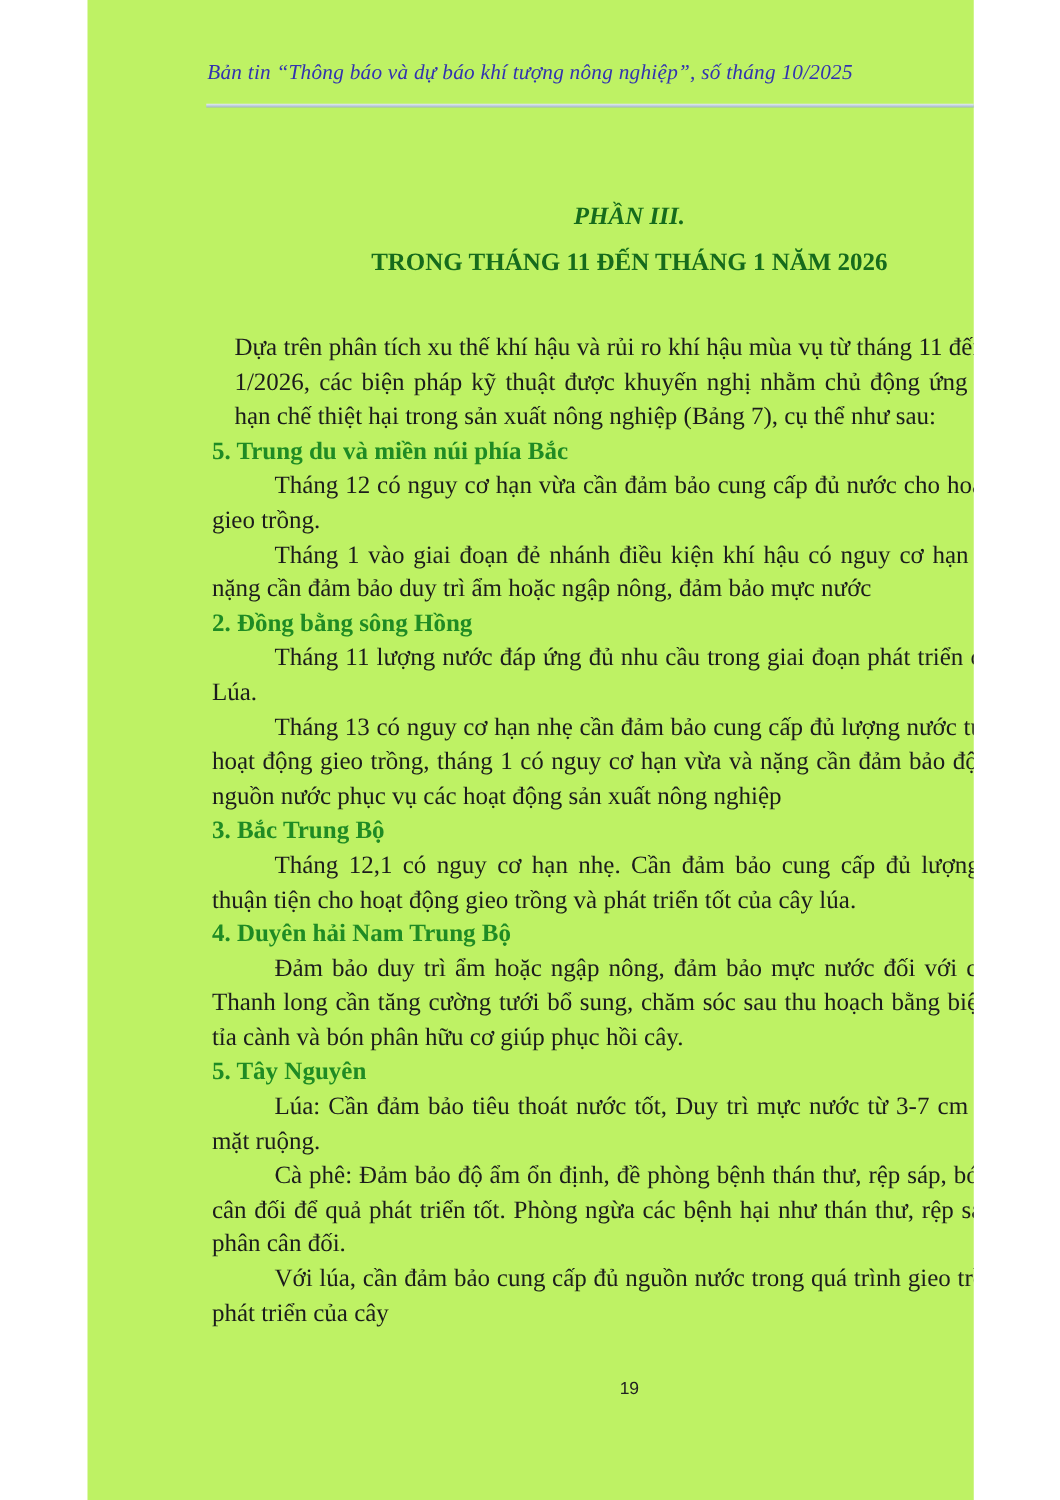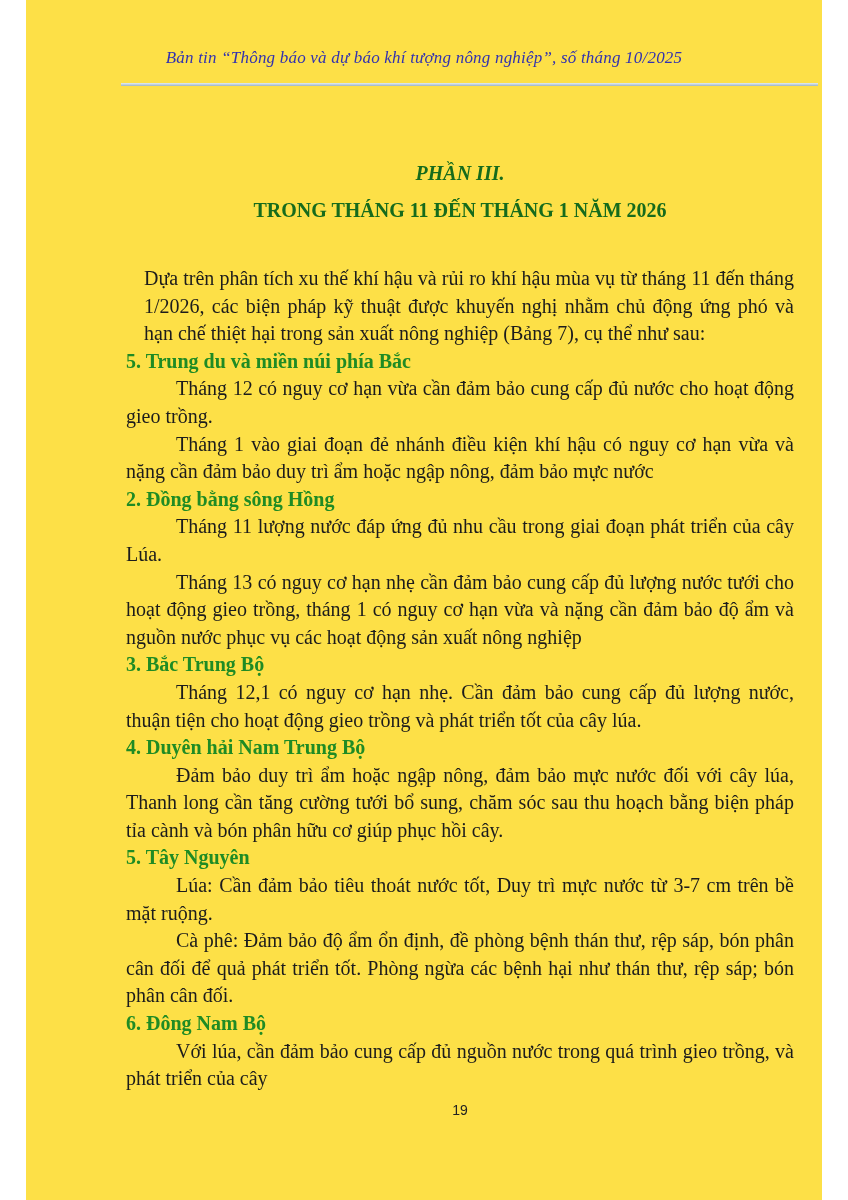--- a/index.html
+++ b/index.html
@@ -1,18 +1,18 @@
 <!DOCTYPE html>
 <html style="--header-blue: #3232b0; --title-green: #166b1c; --heading-green: #1f8b24;"><head>
 <meta charset="utf-8">
 <style>
   html, body { margin:0; padding:0; background:#ffffff; }
   .page {
-    position:relative; width:796px; height:1200px; margin:0 auto;
-    background:#fde047; overflow:hidden;
+    position:relative; width:709px; height:1200px; margin:0 auto;
+    background:#bef264; overflow:hidden;
     font-family:"Liberation Serif", serif; color:#1c1c1c;
   }
   .running-header {
     position:absolute; top:48px; left:0; width:100%;
     text-align:center; font-style:italic; font-size:17px;
     color:var(--header-blue, #3232b0); letter-spacing:0.2px;
   }
   .header-rule {
     position:absolute; top:83px; left:95px; width:697px; height:3px;
     background:linear-gradient(#e3edf4 0%, #9fb4c4 100%);
@@ -79,20 +79,19 @@
     <h3 class="section-heading">3. Bắc Trung Bộ</h3>
     <p class="body-para">Tháng 12,1 có nguy cơ hạn nhẹ. Cần đảm bảo cung cấp đủ lượng nước, thuận tiện cho hoạt động gieo trồng và phát triển tốt của cây lúa.</p>
 
     <h3 class="section-heading">4. Duyên hải Nam Trung Bộ</h3>
     <p class="body-para">Đảm bảo duy trì ẩm hoặc ngập nông, đảm bảo mực nước đối với cây lúa, Thanh long cần tăng cường tưới bổ sung, chăm sóc sau thu hoạch bằng biện pháp tỉa cành và bón phân hữu cơ giúp phục hồi cây.</p>
 
     <h3 class="section-heading">5. Tây Nguyên</h3>
     <p class="body-para">Lúa: Cần đảm bảo tiêu thoát nước tốt, Duy trì mực nước từ 3-7 cm trên bề mặt ruộng.</p>
     <p class="body-para">Cà phê: Đảm bảo độ ẩm ổn định, đề phòng bệnh thán thư, rệp sáp, bón phân cân đối để quả phát triển tốt. Phòng ngừa các bệnh hại như thán thư, rệp sáp; bón phân cân đối.</p>
 
-    <h3 class="section-heading">6. Đông Nam Bộ</h3>
     <p class="body-para">Với lúa, cần đảm bảo cung cấp đủ nguồn nước trong quá trình gieo trồng, và phát triển của cây</p>
 
   </div>
 
   <div class="page-number">19</div>
 
 </div>
 
 </body></html>

